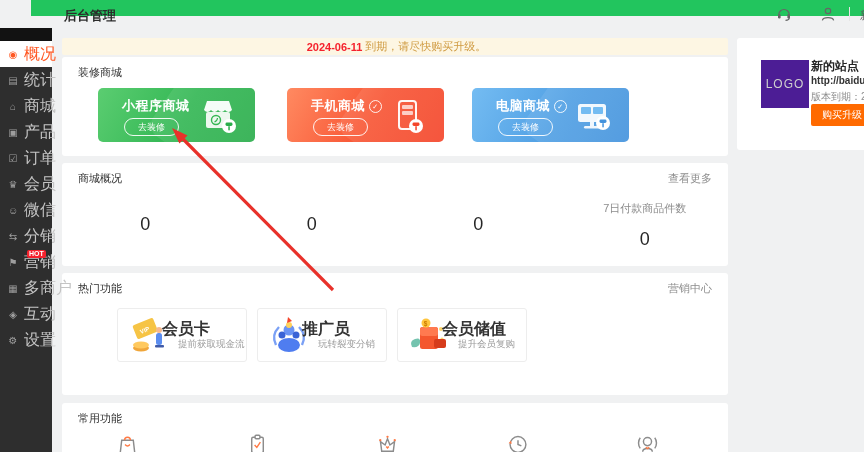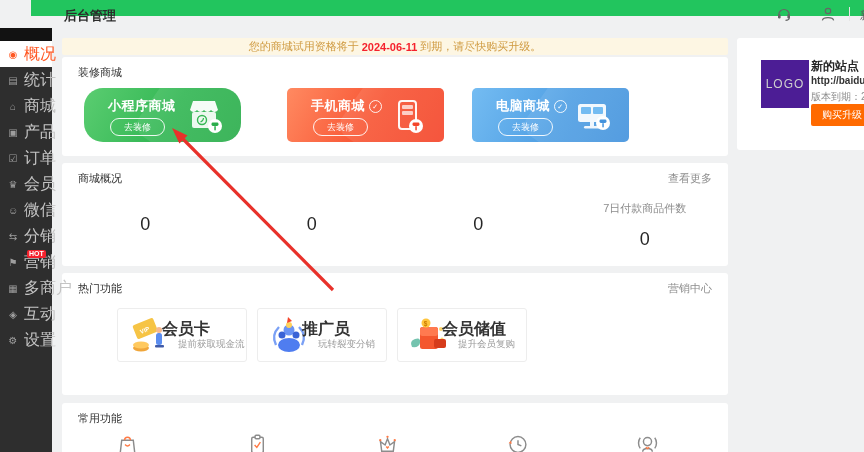--- a/index.html
+++ b/index.html
@@ -35,21 +35,21 @@
   
   .banner{position:absolute;left:0;top:10px;width:666px;height:17px;background:#fdf6e3;border-radius:2px;
     display:flex;align-items:center;justify-content:center;font-size:11px;color:#cf9a40;white-space:nowrap;}
   .banner b{color:#f5222d;margin:0 3px;font-weight:700;}
   
   .panel-decorate{top:29px;height:99px;}
   .dcard{position:absolute;top:31px;width:157px;height:54px;border-radius:5px;color:#fff;
     cursor:pointer;overflow:hidden;}
   .dcard .shine{position:absolute;right:-22px;top:-28px;width:110px;height:110px;
     background:rgba(255,255,255,0.09);transform:rotate(35deg);border-radius:14px;}
-  .dcard-green{left:22px;background:linear-gradient(118deg,#5bcd71 0%,#33b754 55%,#2aad4b 100%);border-radius:19px;}
+  .dcard-green{left:36px;background:linear-gradient(118deg,#5bcd71 0%,#33b754 55%,#2aad4b 100%);}
   .dcard-red{left:225px;background:linear-gradient(118deg,#ff8a61 0%,#f85534 55%,#f4452a 100%);}
   .dcard-blue{left:410px;background:linear-gradient(118deg,#74bcf2 0%,#51a0e4 55%,#4493dd 100%);}
   .dcard-name{position:absolute;left:24px;top:9px;font-size:13px;font-weight:700;letter-spacing:.5px;}
   .verified{display:inline-block;width:11px;height:11px;border:1px solid rgba(255,255,255,.9);
     border-radius:50%;font-size:7px;line-height:11px;text-align:center;vertical-align:1px;margin-left:4px;font-weight:400;}
   .dcard-btn{position:absolute;left:26px;top:30px;border:1px solid rgba(255,255,255,.9);
     border-radius:9px;font-size:9px;padding:1.5px 13px;color:#fff;background:transparent;cursor:pointer;}
   .dcard-art{position:absolute;right:16px;top:9px;width:42px;height:38px;}
   
   .panel-overview{top:135px;height:103px;}
@@ -180,21 +180,20 @@
         <span class="side-label">设置</span>
 
       </div>
     </div>
 </nav>
 
 <div class="main">
   <div class="col">
 
     <div class="banner">
-      <span>您的商城试用资格将于</span>
       <b>2024-06-11</b>
       <span>到期，请尽快购买升级。</span>
     </div>
 
     <section class="panel panel-decorate">
       <div class="panel-title">装修商城</div>
 
       <div class="dcard dcard-green">
         <div class="shine"></div>
         <div class="dcard-name">小程序商城</div>

